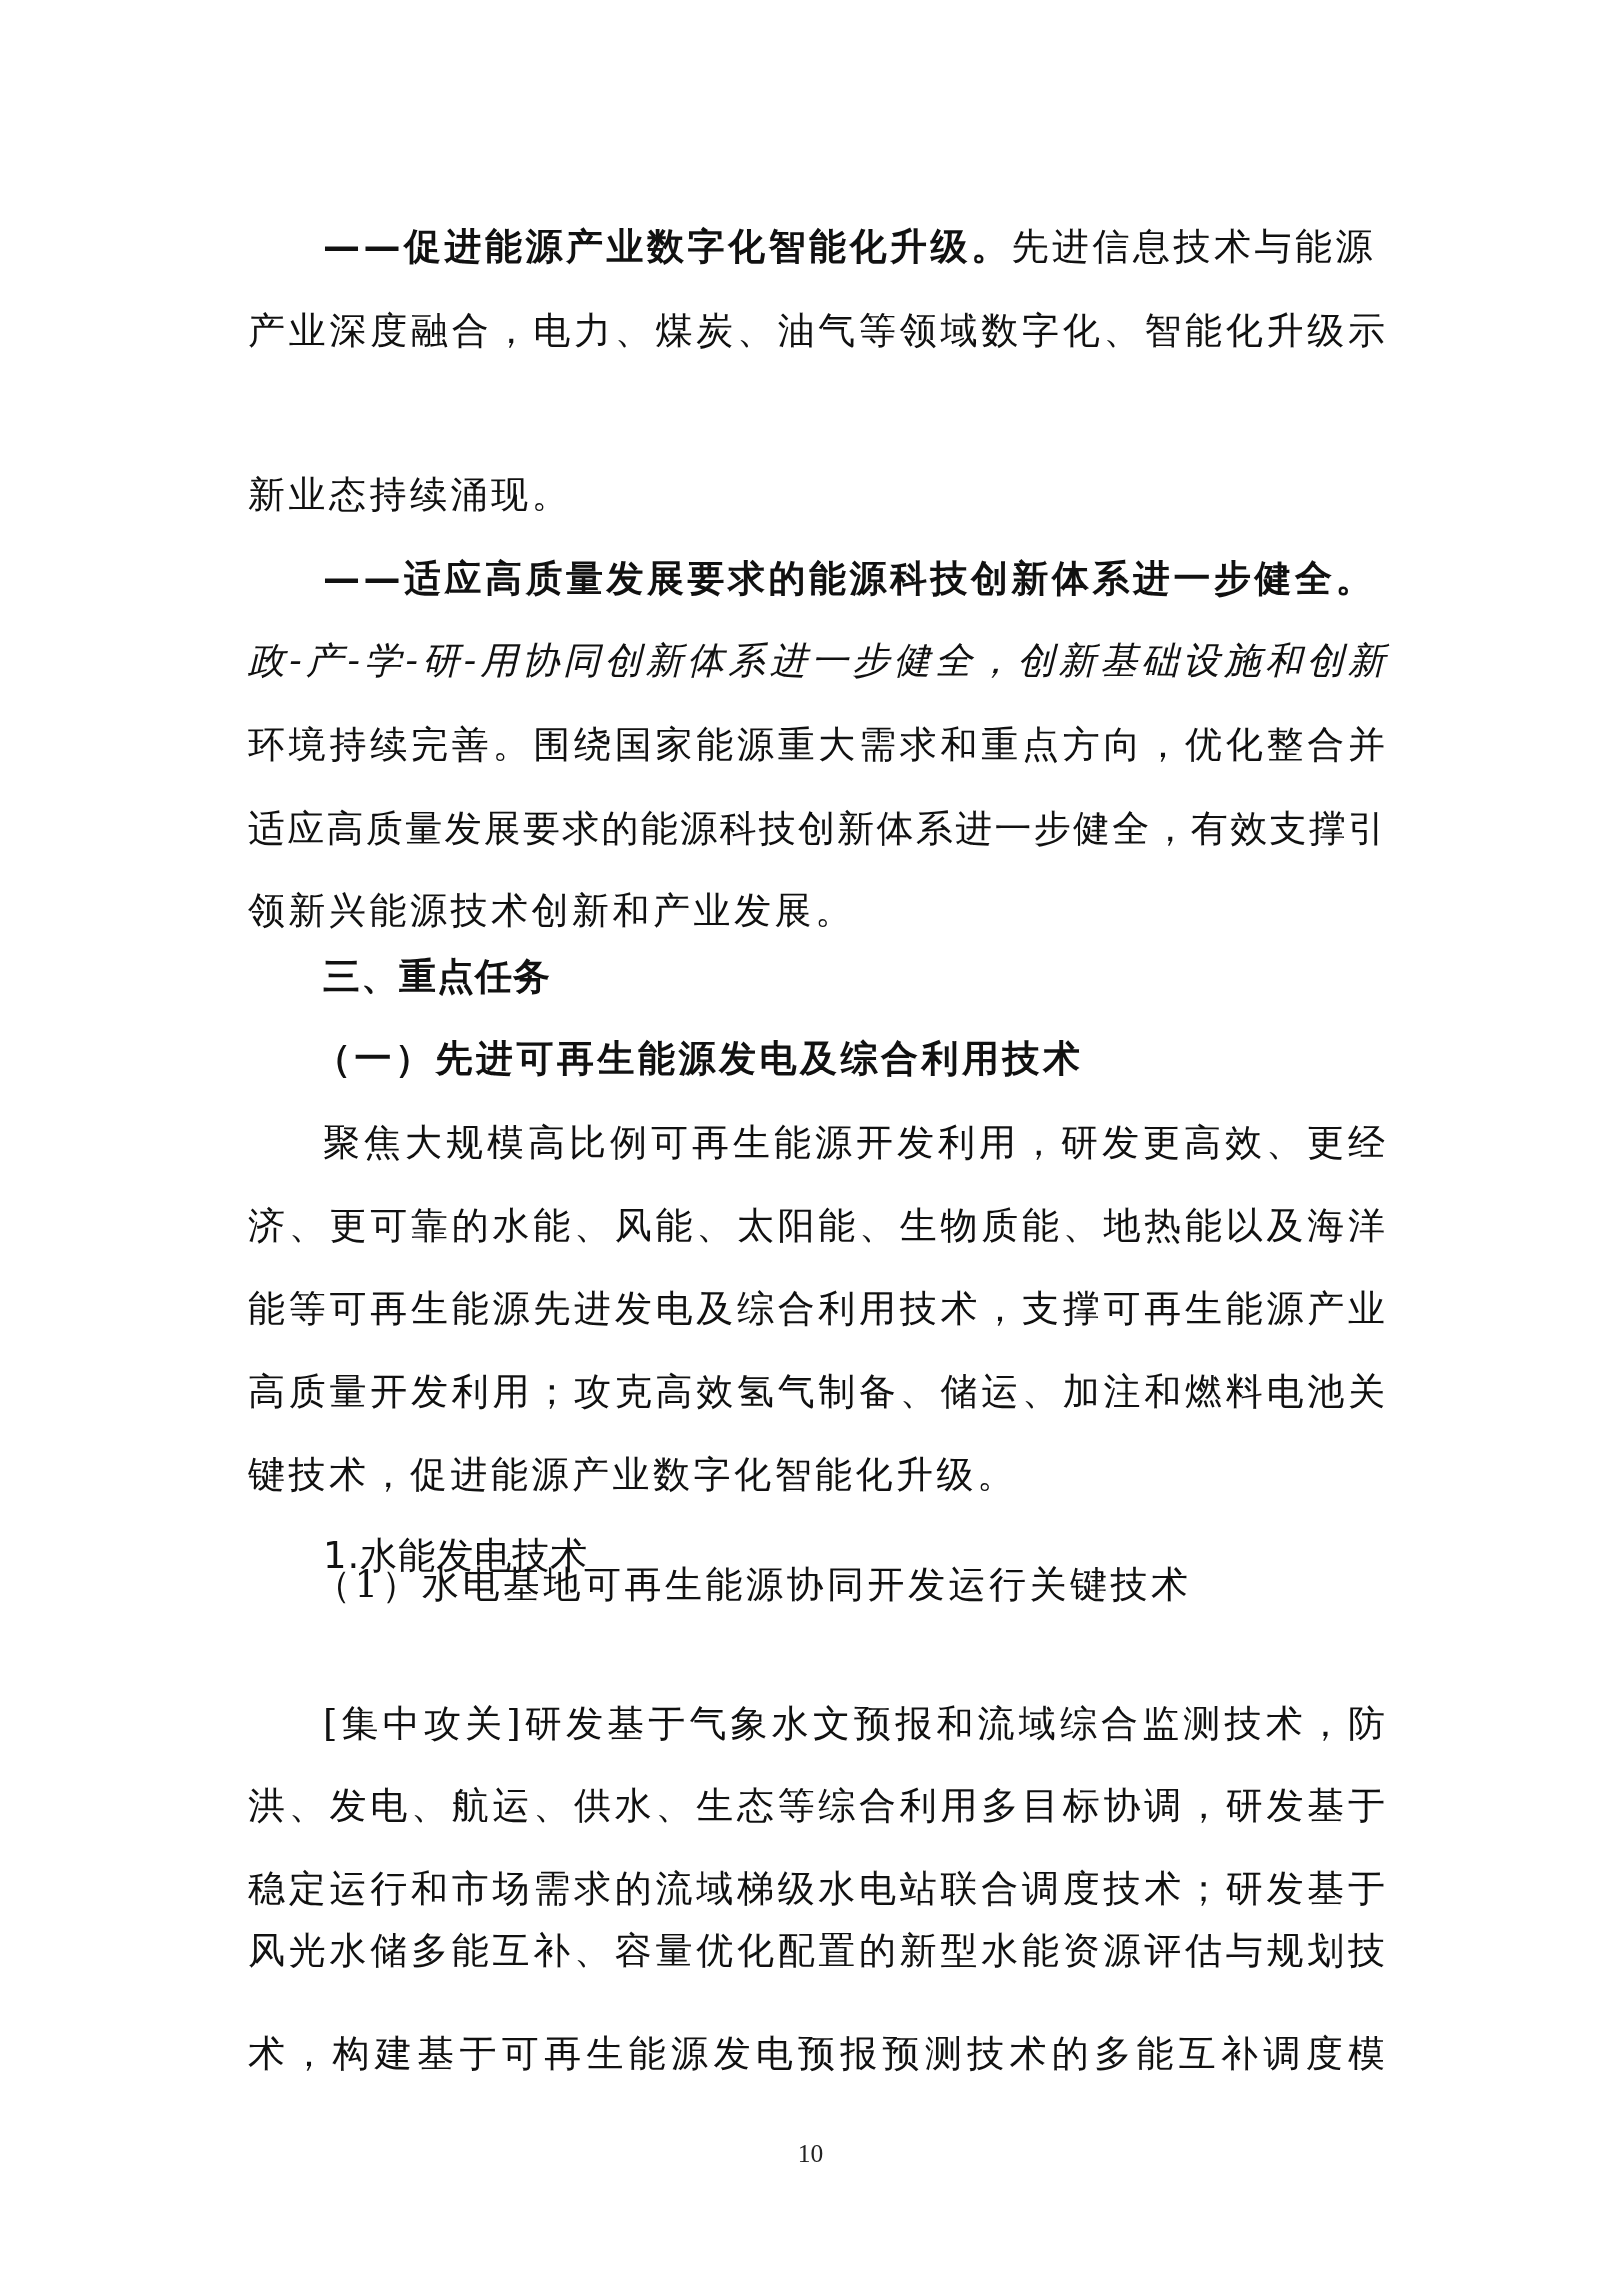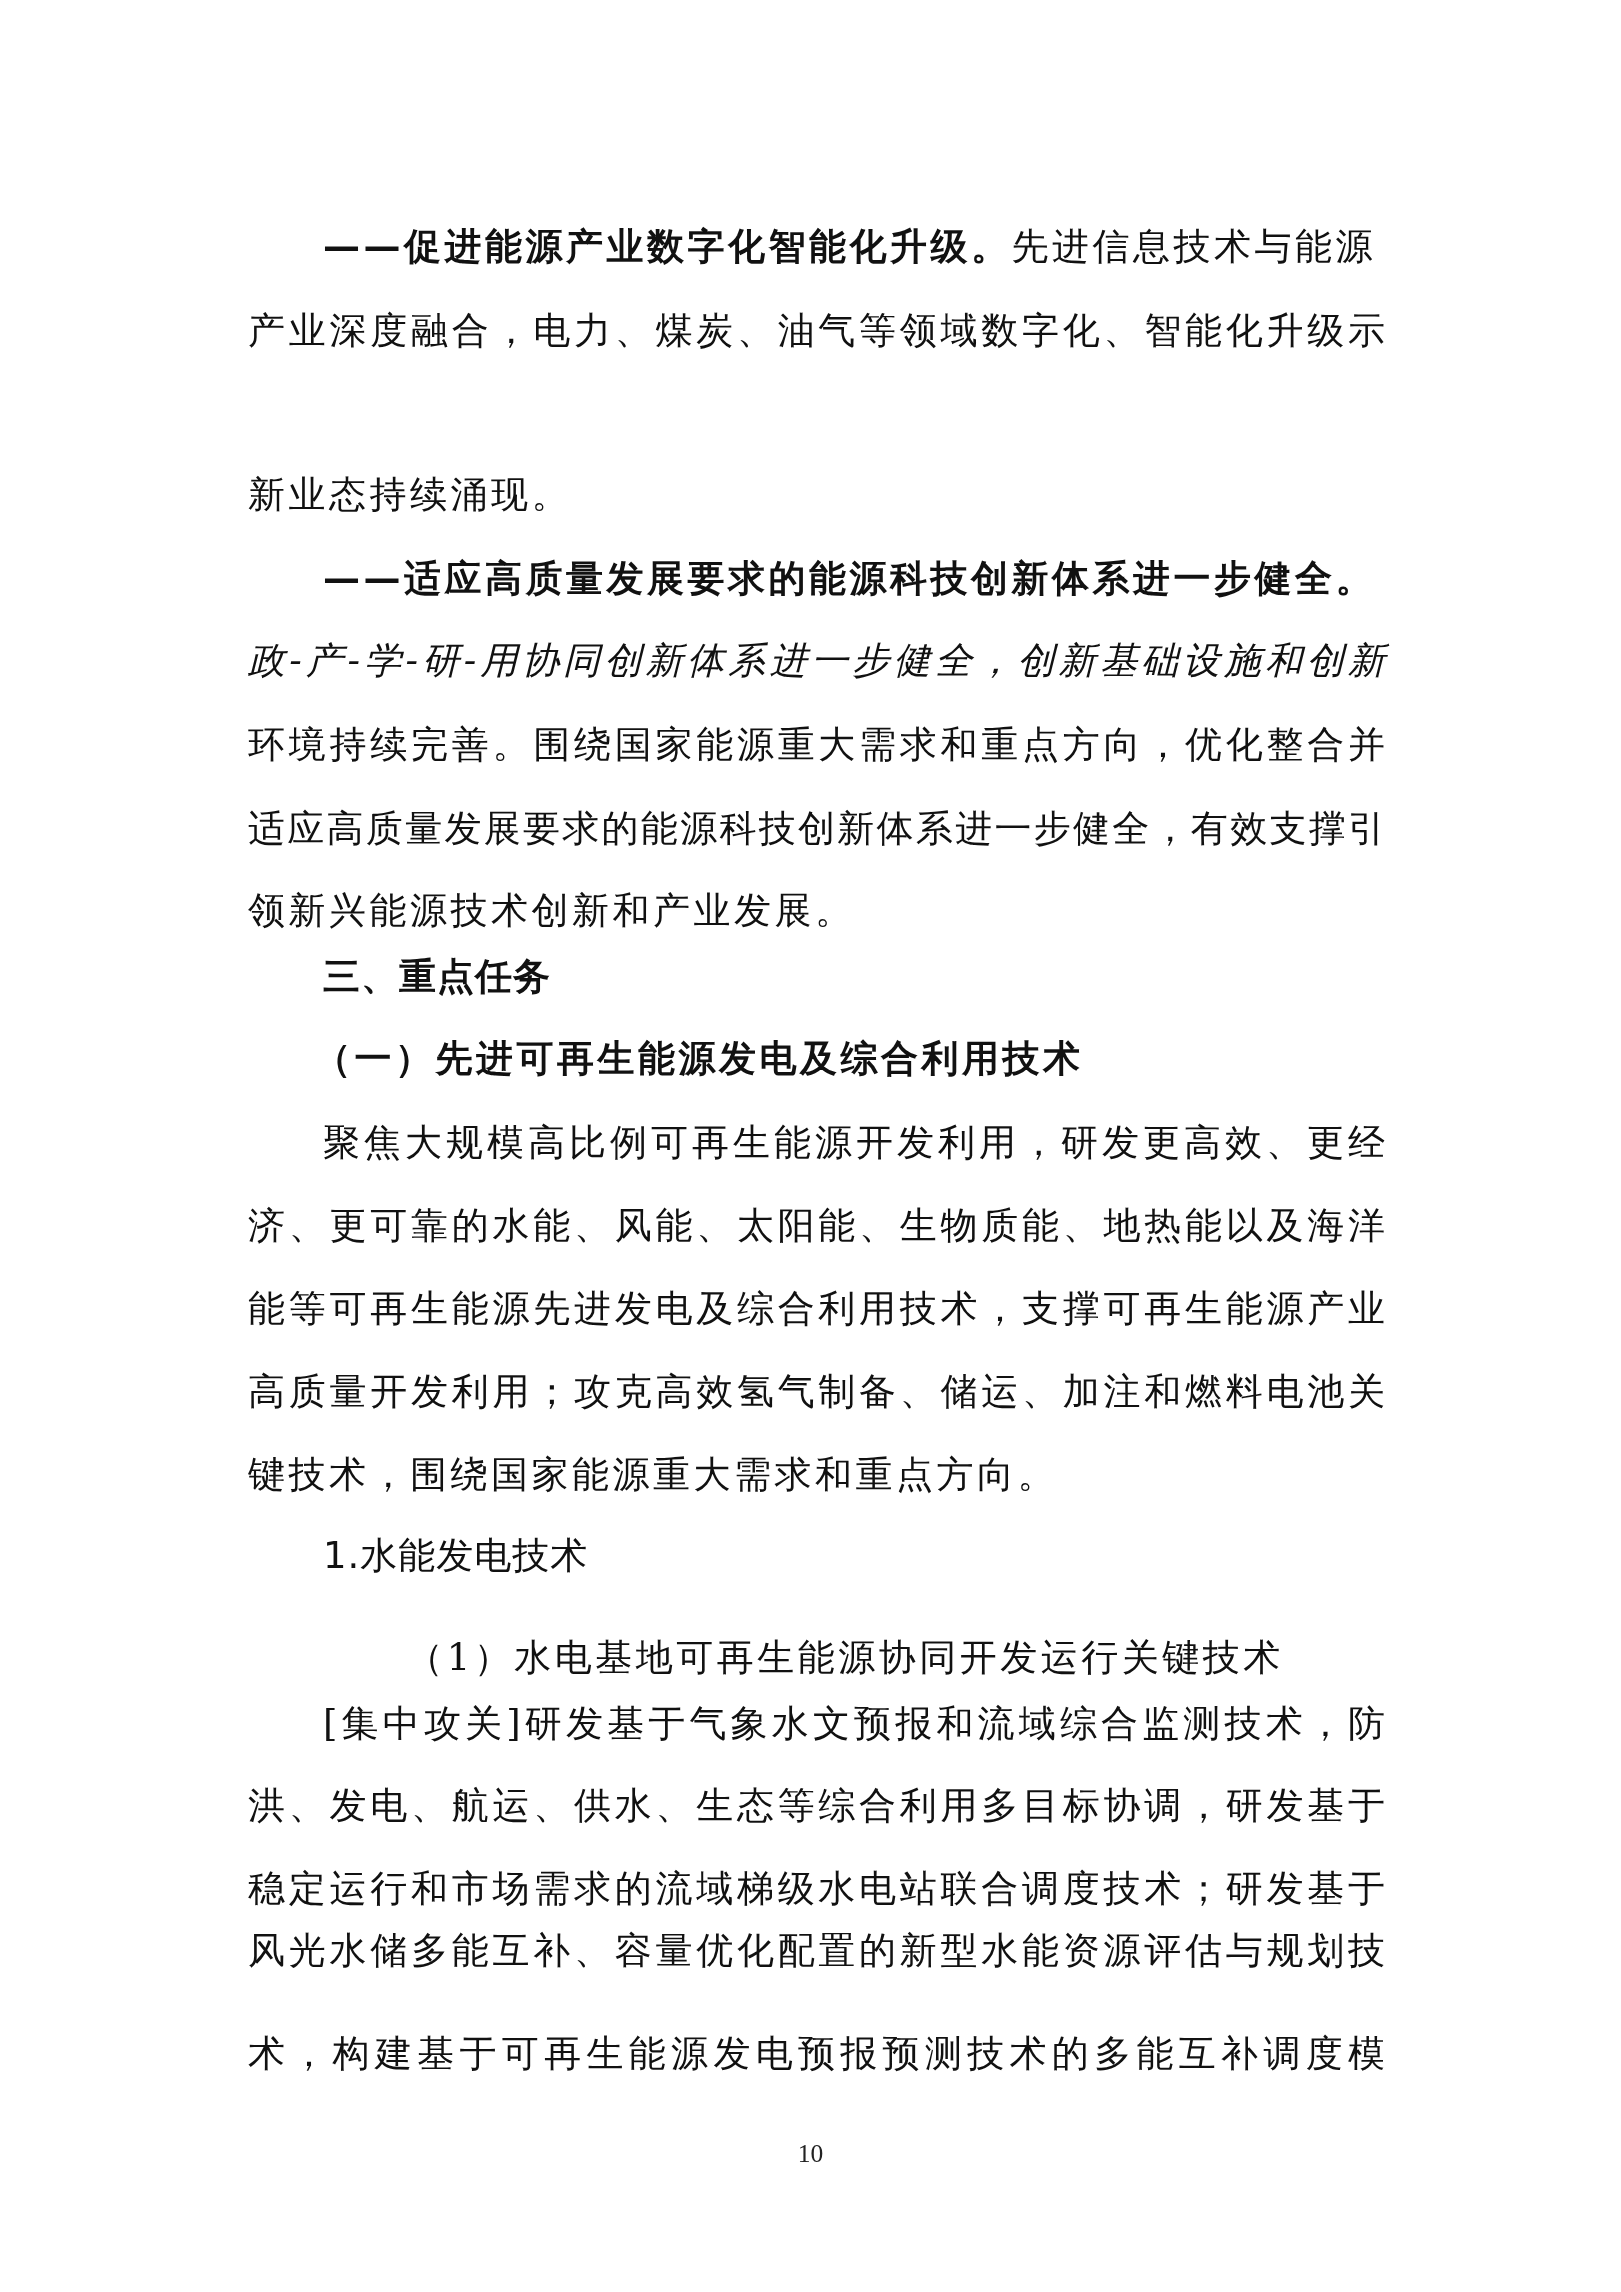--- a/index.html
+++ b/index.html
@@ -35,24 +35,24 @@
   <div class="line justify" style="top:804px;">适应高质量发展要求的能源科技创新体系进一步健全，有效支撑引</div>
   <div class="line" style="top:886px;">领新兴能源技术创新和产业发展。</div>
 
   <div class="line indent heavy" style="top:952px; letter-spacing:1px;">三、重点任务</div>
   <div class="line indent bold" style="top:1034px; left:314px;">（一）先进可再生能源发电及综合利用技术</div>
 
   <div class="line indent justify" style="top:1118px;">聚焦大规模高比例可再生能源开发利用，研发更高效、更经</div>
   <div class="line justify" style="top:1201px;">济、更可靠的水能、风能、太阳能、生物质能、地热能以及海洋</div>
   <div class="line justify" style="top:1284px;">能等可再生能源先进发电及综合利用技术，支撑可再生能源产业</div>
   <div class="line justify" style="top:1367px;">高质量开发利用；攻克高效氢气制备、储运、加注和燃料电池关</div>
-  <div class="line" style="top:1450px;">键技术，围绕国家能源重大需求和重点方向。</div>
+  <div class="line" style="top:1450px;">键技术，促进能源产业数字化智能化升级。</div>
 
   <div class="line indent sans" style="top:1531px; letter-spacing:1px;">1.水能发电技术</div>
-  <div class="line indent" style="top:1633px; left:314px;text-align:center;">（1）水电基地可再生能源协同开发运行关键技术</div>
+  <div class="line indent" style="top:1560px; left:314px;">（1）水电基地可再生能源协同开发运行关键技术</div>
 
   <div class="line indent justify" style="top:1699px;">
     <span>[集中攻关]</span><span>研发基于气象水文预报和流域综合监测技术，防</span>
   </div>
   <div class="line justify" style="top:1781px;">洪、发电、航运、供水、生态等综合利用多目标协调，研发基于</div>
   <div class="line justify" style="top:1864px;">稳定运行和市场需求的流域梯级水电站联合调度技术；研发基于</div>
   <div class="line justify" style="top:1926px;">风光水储多能互补、容量优化配置的新型水能资源评估与规划技</div>
   <div class="line justify" style="top:2029px;">术，构建基于可再生能源发电预报预测技术的多能互补调度模</div>
 
   <div class="pagenum">10</div>

